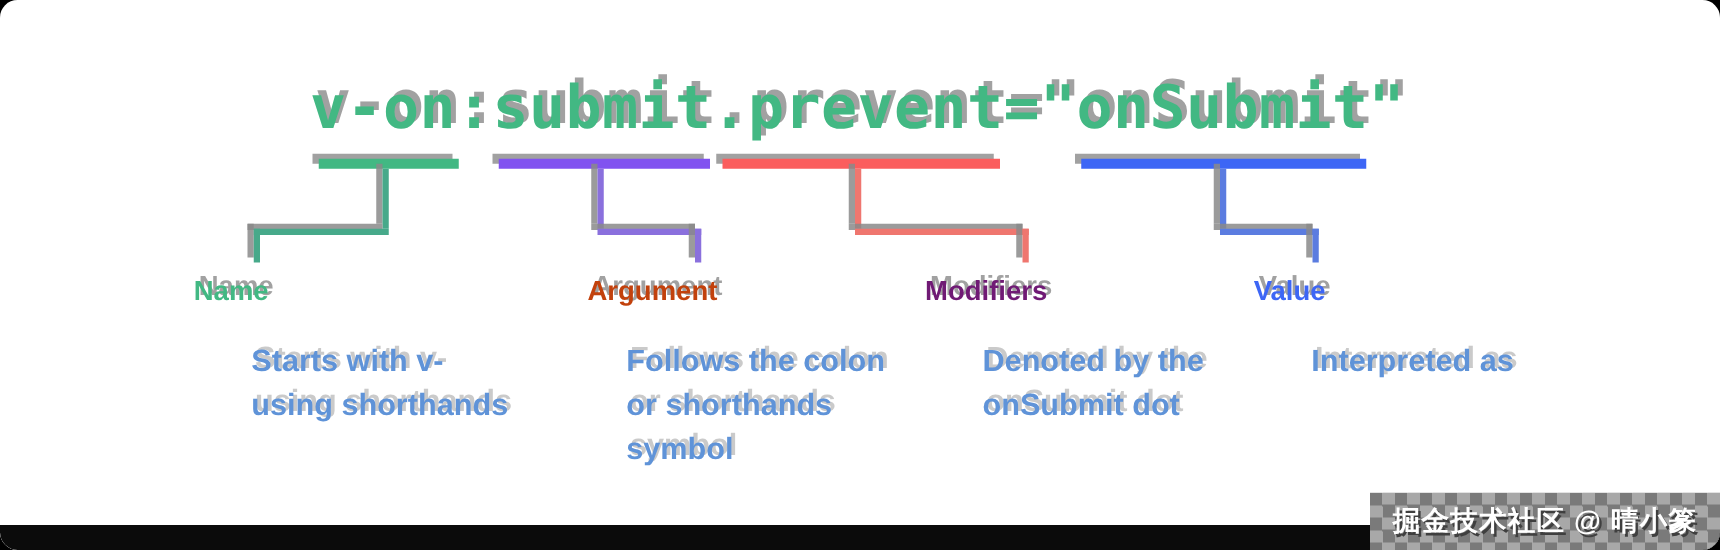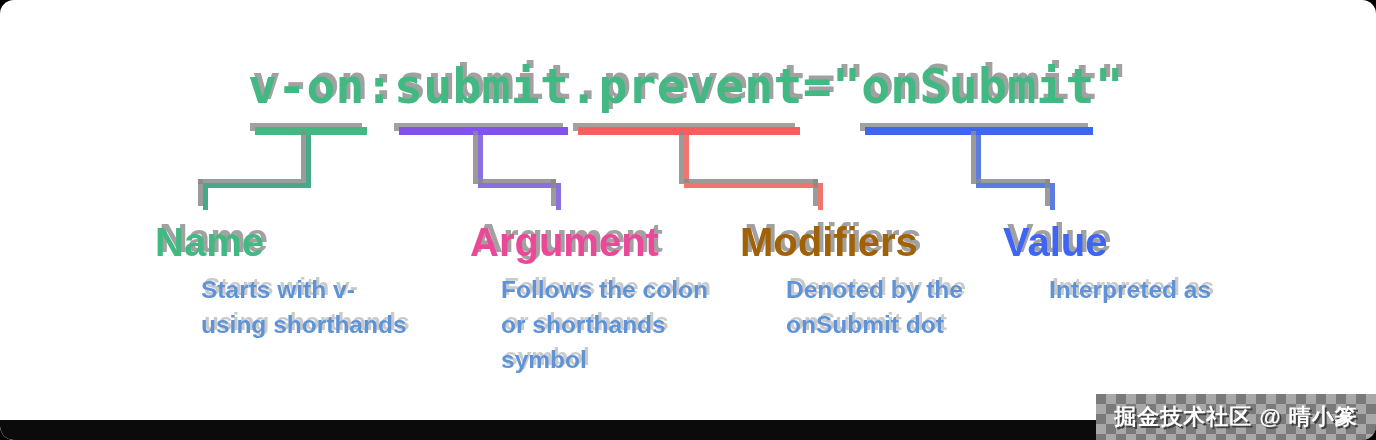--- a/index.html
+++ b/index.html
@@ -33,26 +33,26 @@
   .hline.p{left:478px;width:83px;background:#8a70dd;}
   .hline.r{left:684px;width:139px;background:#ef766f;}
   .hline.b{left:976px;width:79px;background:#5b7ce0;}
   .drop{top:183px;height:27px;width:5px;}
   .drop.g{left:203px;background:#47a98a;}
   .drop.p{left:556px;background:#8a70dd;}
   .drop.r{left:818px;background:#ef766f;}
   .drop.b{left:1050px;background:#5b7ce0;}
   
   .part-label{
-    position:absolute;top:220px;font-weight:700;font-size:40px;
+    position:absolute;top:220px;font-weight:700;font-size:22px;
     text-shadow:4px -4px 0 rgba(138,138,138,.8);
   }
   .part-label.g{left:155px;color:#42b883;}
-  .part-label.p{left:470px;color:#ec4899;}
-  .part-label.r{left:740px;color:#a16207;}
+  .part-label.p{left:470px;color:#c2410c;}
+  .part-label.r{left:740px;color:#701a75;}
   .part-label.b{left:1003px;color:#3d66f5;}
   
   .desc{
     position:absolute;top:272px;font-size:24.5px;line-height:35px;font-weight:600;
     color:#5f93d8;text-shadow:3px -3px 0 rgba(150,150,150,.5);margin-left:46px;
   }
   .desc.g{left:155px;}
   .desc.p{left:455px;}
   .desc.r{left:740px;}
   .desc.b{left:1003px;}

